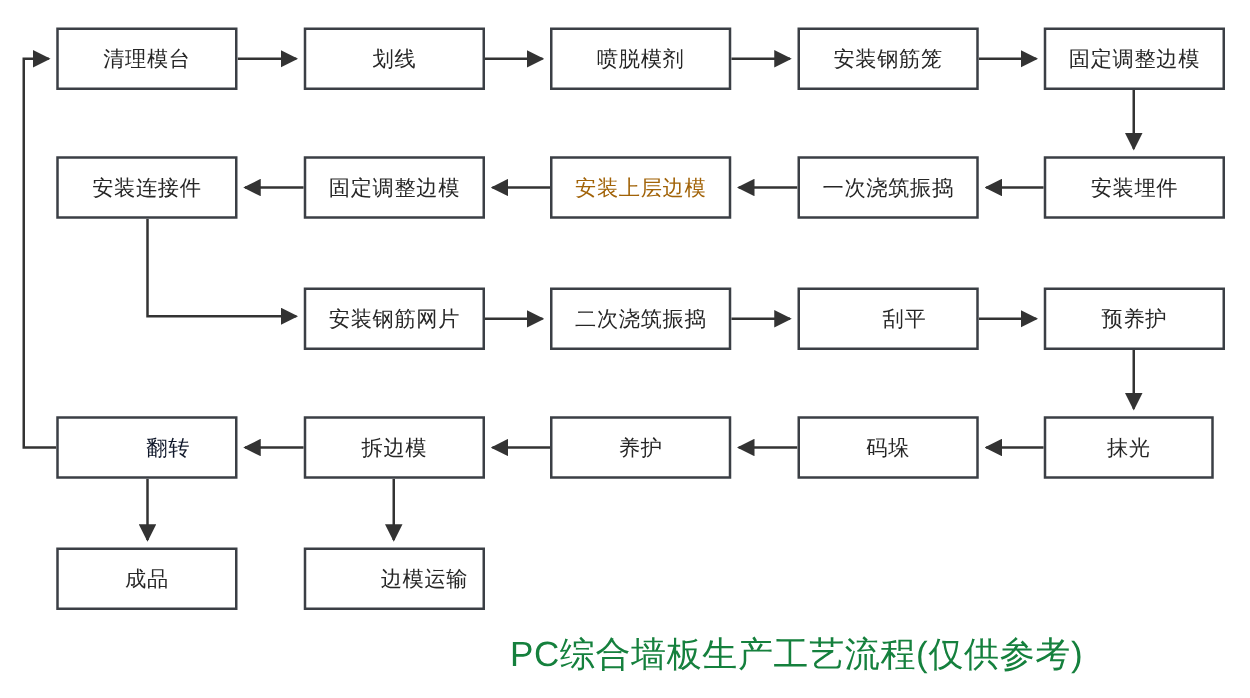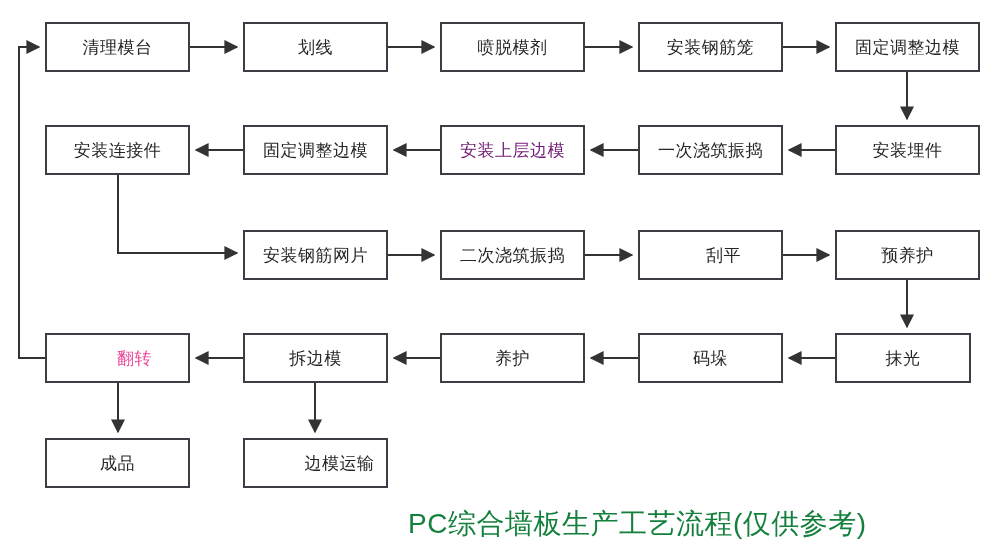--- a/index.html
+++ b/index.html
@@ -103,42 +103,42 @@
       <div class="node" style="left: 835px; top: 22px; width: 145px; height: 50px; border-color: rgb(59, 63, 69);">
         <span class="node-label" style="color: rgb(38, 38, 38);">固定调整边模</span>
       </div>
       <div class="node" style="left: 45px; top: 125px; width: 145px; height: 50px; border-color: rgb(59, 63, 69);">
         <span class="node-label" style="color: rgb(38, 38, 38);">安装连接件</span>
       </div>
       <div class="node" style="left: 243px; top: 125px; width: 145px; height: 50px; border-color: rgb(59, 63, 69);">
         <span class="node-label" style="color: rgb(38, 38, 38);">固定调整边模</span>
       </div>
       <div class="node" style="left: 440px; top: 125px; width: 145px; height: 50px; border-color: rgb(59, 63, 69);">
-        <span class="node-label" style="color: #701a75;">安装上层边模</span>
+        <span class="node-label" style="color: #a16207;">安装上层边模</span>
       </div>
       <div class="node" style="left: 638px; top: 125px; width: 145px; height: 50px; border-color: rgb(59, 63, 69);">
         <span class="node-label" style="color: rgb(38, 38, 38);">一次浇筑振捣</span>
       </div>
       <div class="node" style="left: 835px; top: 125px; width: 145px; height: 50px; border-color: rgb(59, 63, 69);">
         <span class="node-label" style="color: rgb(38, 38, 38);">安装埋件</span>
       </div>
       <div class="node" style="left: 243px; top: 230px; width: 145px; height: 50px; border-color: rgb(59, 63, 69);">
         <span class="node-label" style="color: rgb(38, 38, 38); text-align: right;">安装钢筋网片</span>
       </div>
       <div class="node" style="left: 440px; top: 230px; width: 145px; height: 50px; border-color: rgb(59, 63, 69);">
         <span class="node-label" style="color: rgb(38, 38, 38);">二次浇筑振捣</span>
       </div>
       <div class="node" style="left: 638px; top: 230px; width: 145px; height: 50px; border-color: rgb(59, 63, 69); padding-left: 26px;">
         <span class="node-label" style="color: rgb(38, 38, 38);">刮平</span>
       </div>
       <div class="node" style="left: 835px; top: 230px; width: 145px; height: 50px; border-color: rgb(59, 63, 69);">
         <span class="node-label" style="color: rgb(38, 38, 38);">预养护</span>
       </div>
       <div class="node" style="left: 45px; top: 333px; width: 145px; height: 50px; border-color: rgb(59, 63, 69);">
-        <span class="node-label" style="color: #ec4899; margin-left: 34px;">翻转</span>
+        <span class="node-label" style="color: #0f172a; margin-left: 34px;">翻转</span>
       </div>
       <div class="node" style="left: 243px; top: 333px; width: 145px; height: 50px; border-color: rgb(59, 63, 69);">
         <span class="node-label" style="color: rgb(38, 38, 38);">拆边模</span>
       </div>
       <div class="node" style="left: 440px; top: 333px; width: 145px; height: 50px; border-color: rgb(59, 63, 69);">
         <span class="node-label" style="color: rgb(38, 38, 38);">养护</span>
       </div>
       <div class="node" style="left: 638px; top: 333px; width: 145px; height: 50px; border-color: rgb(59, 63, 69);">
         <span class="node-label" style="color: rgb(38, 38, 38);">码垛</span>
       </div>

